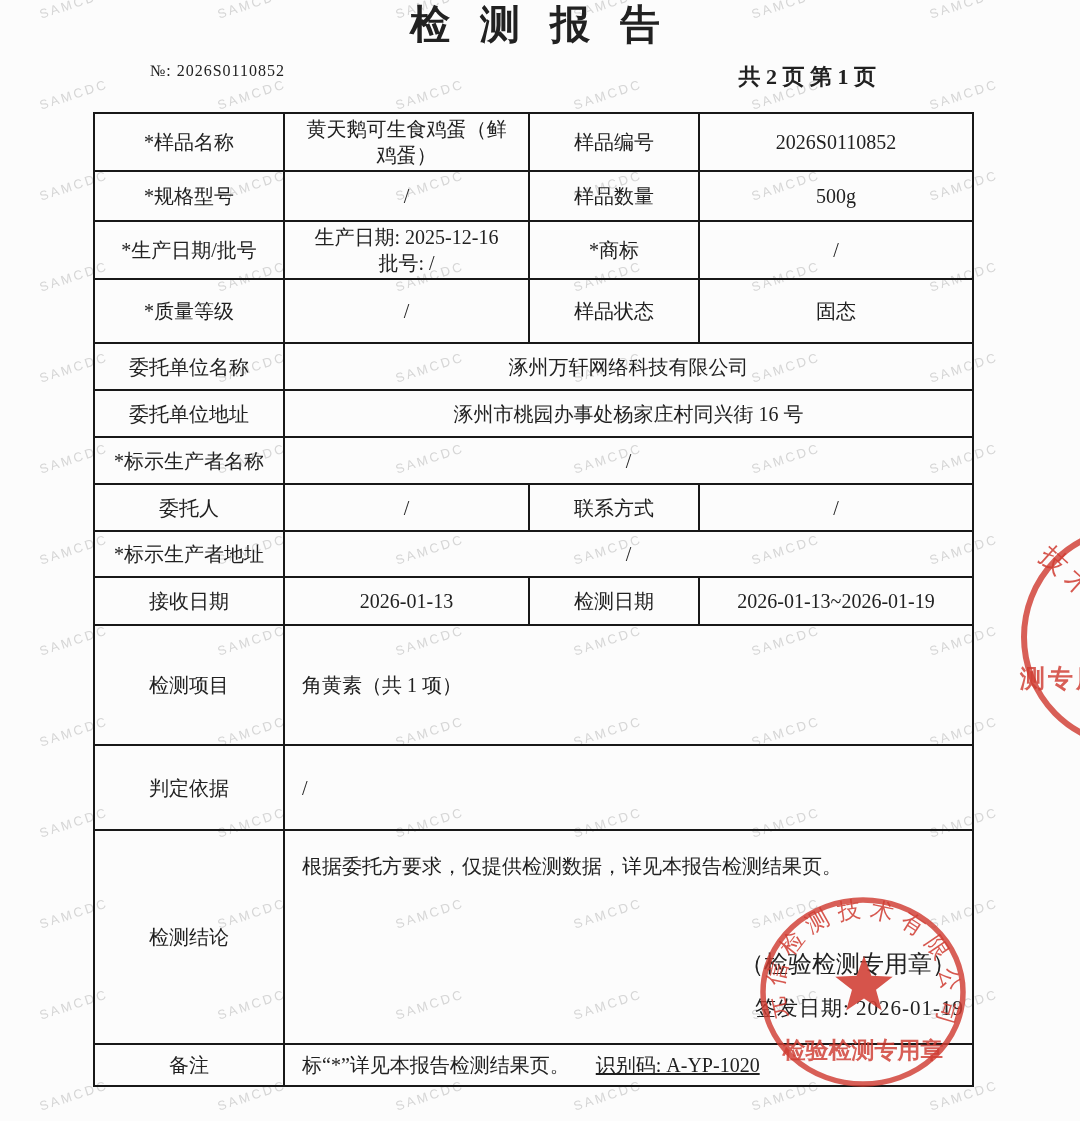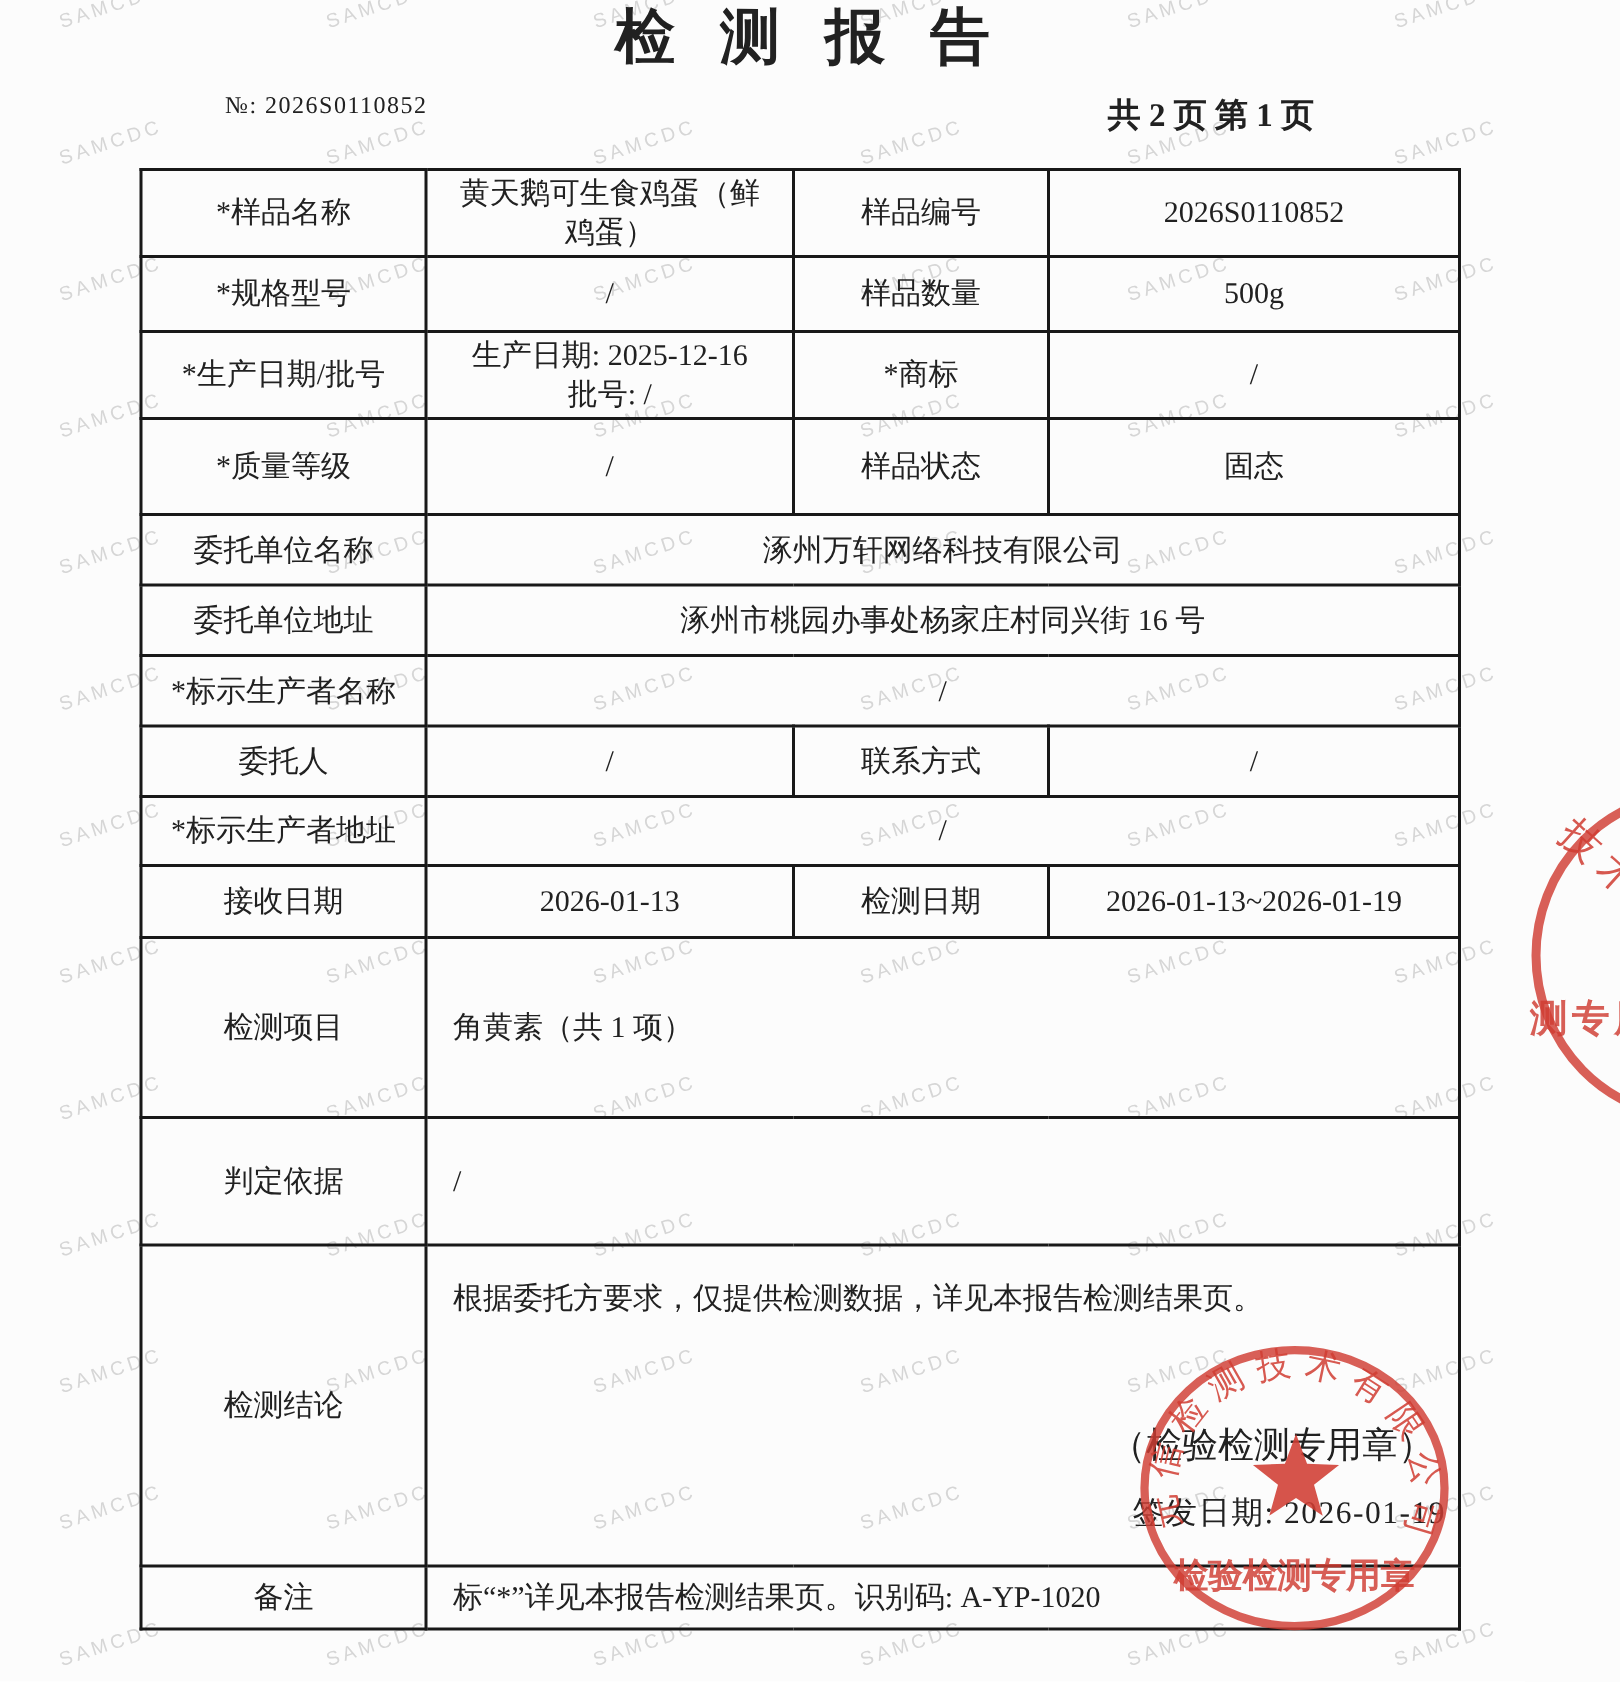--- a/index.html
+++ b/index.html
@@ -29,21 +29,21 @@
   td{
     border:2px solid #181818;font-size:20px;text-align:center;
     vertical-align:middle;padding:2px 8px;line-height:26px;
     overflow:hidden;
   }
   td.align-left{text-align:left;padding-left:17px;}
   td.conclusion-cell{position:relative;padding:0;}
   .concl-body{position:absolute;left:17px;top:22px;font-size:20px;white-space:nowrap;}
   .concl-seal-note{position:absolute;right:16px;top:120px;font-size:24px;padding-left:24px;}
   .concl-issue-date{position:absolute;right:8px;top:164px;font-size:21px;letter-spacing:1px;}
-  .remark-code{}
+  .remark-code{margin-left:26px;text-decoration:underline;}
   
   .stamp{position:absolute;pointer-events:none;z-index:3;}
   #stamp-main{left:747px;top:882px;}
   #stamp-edge{left:1012px;top:520px;}
 </style>
 </head>
 <body>
 
 <div class="page">
 

